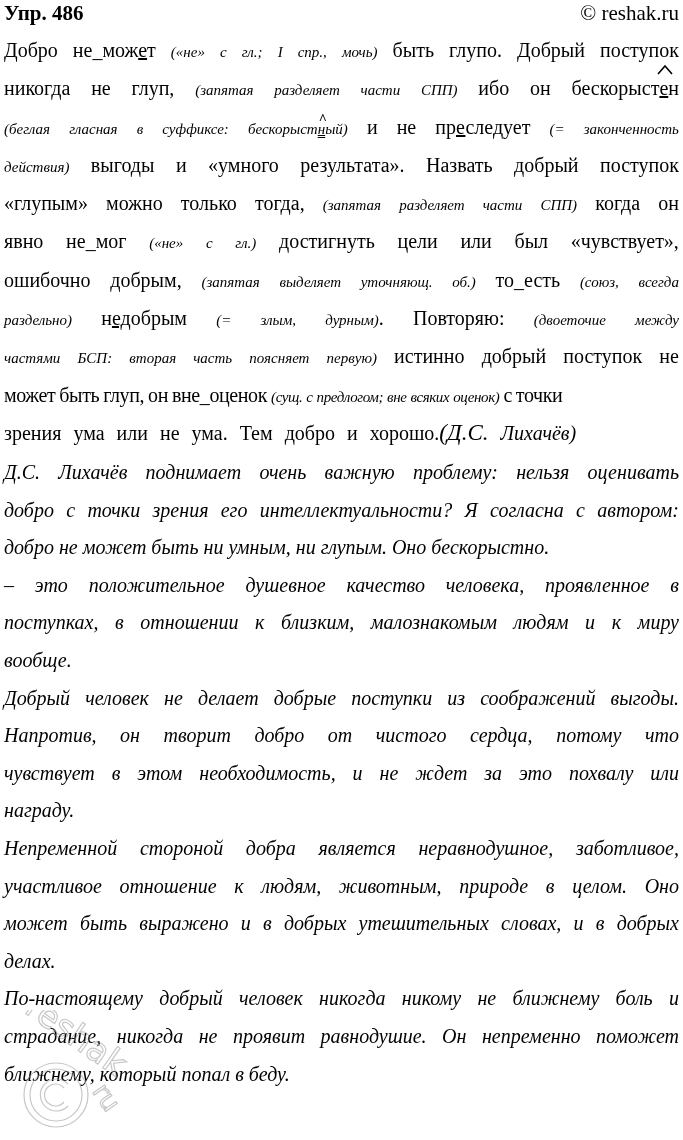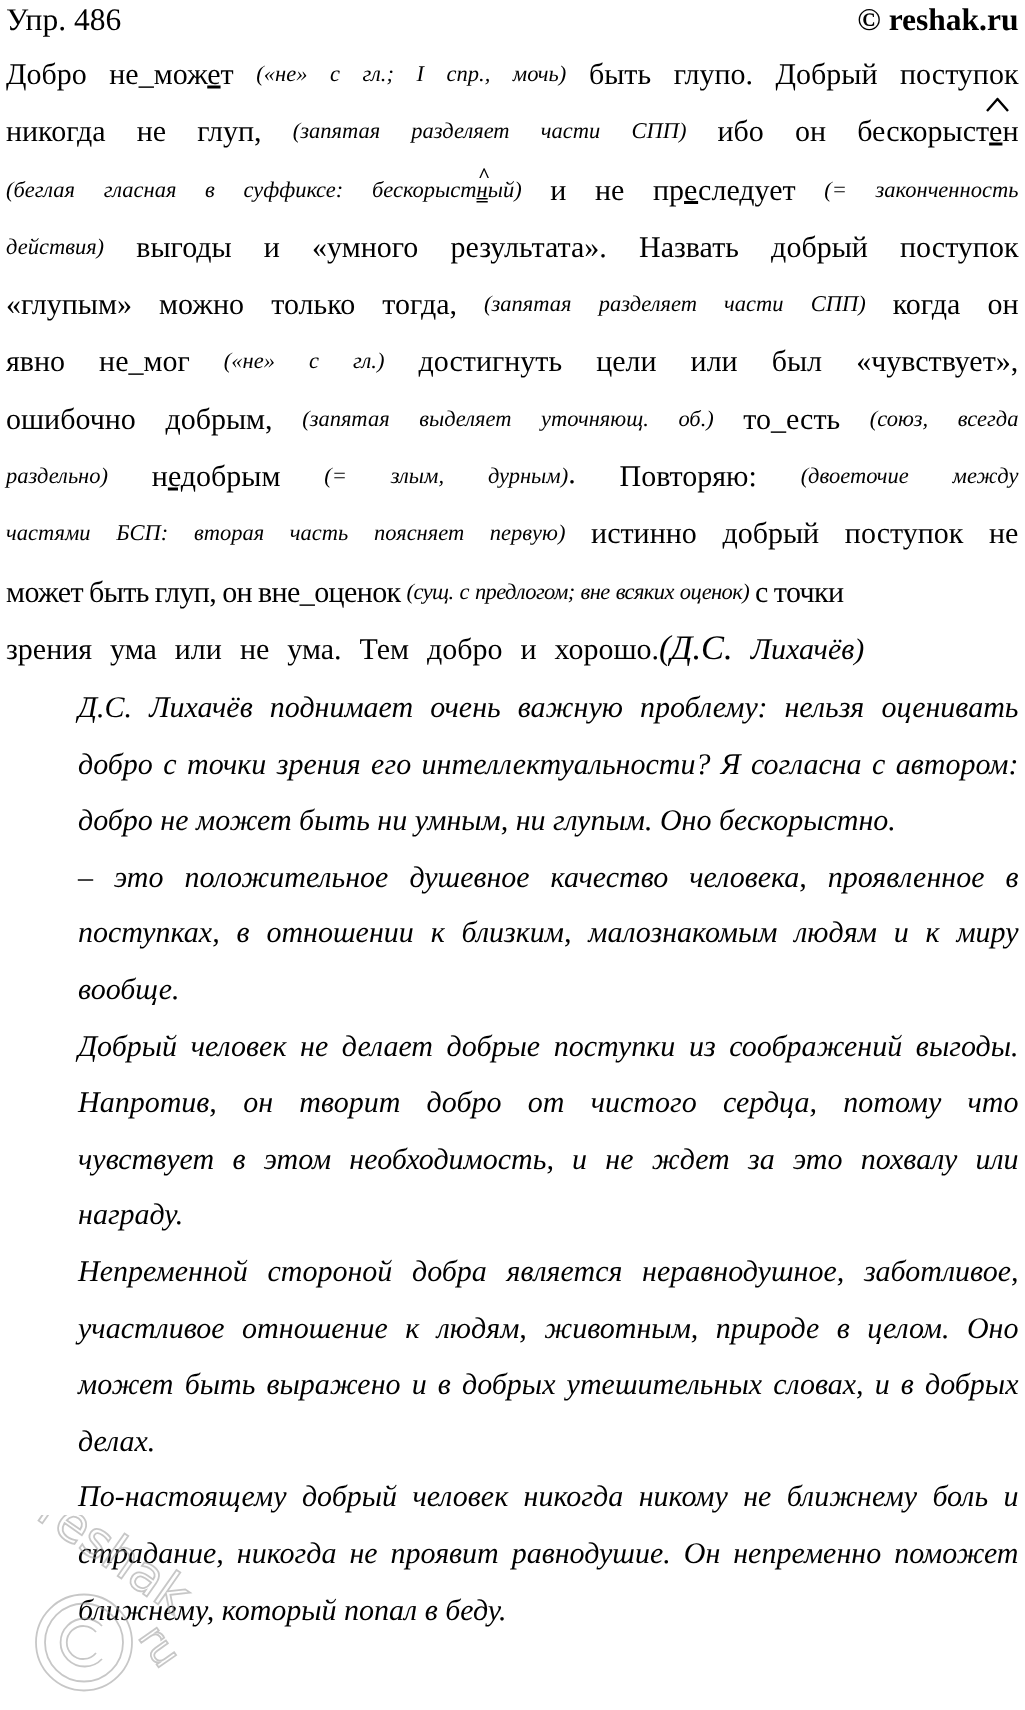--- a/index.html
+++ b/index.html
@@ -6,44 +6,44 @@
   body {
     width: 683px; height: 1140px; overflow: hidden; position: relative;
     font-family: "Liberation Serif", "DejaVu Serif", serif;
     color: #000000;
   }
   .header {
     position: absolute; left: 4px; right: 4px; top: 0px; height: 26px;
     display: flex; justify-content: space-between; align-items: center;
     font-size: 21px;
   }
-  .header .title { font-weight: normal; }
-  .header .site { font-weight: bold; }
+  .header .title { font-weight: bold; }
+  .header .site { font-weight: normal; }
   .page { position: absolute; left: 4px; right: 4px; top: 31px; }
   .line {
     height: 38.3px; line-height: 38.3px; font-size: 20px;
     display: flex; justify-content: space-between; white-space: nowrap;
-    align-items: flex-end;
+    align-items: flex-start;
   }
   .line.last { justify-content: flex-start; gap: 12px; }
   .line.cond { letter-spacing: -0.4px; justify-content: flex-start; gap: 4px; }
   .note { font-style: italic; font-size: 15px; }
   .u { text-decoration: underline; }
   .uu { text-decoration: underline double; }
   .mark { position: relative; display: inline-block; }
   .arc {
     position: absolute; left: -2px; top: -4px; width: 16px; height: 10px;
   }
   .caret {
     position: absolute; left: 1px; top: -9px; font-size: 14px; font-style: normal; font-weight: bold;
   }
   .essay { position: absolute; left: 4px; right: 4px; top: 454px; }
   .eline {
     height: 37.6px; line-height: 37.6px; font-size: 20px; font-style: italic;
-    white-space: nowrap; text-align: justify; text-align-last: justify; margin-left: 48px;
+    white-space: nowrap; text-align: justify; text-align-last: justify;
   }
   .eline.end { text-align-last: left; }
   .watermark {
     position: absolute; left: 0px; top: 1010px; width: 150px; height: 130px;
     pointer-events: none; opacity: 0.55;
   }
 </style>
 </head>
 <body>
 

